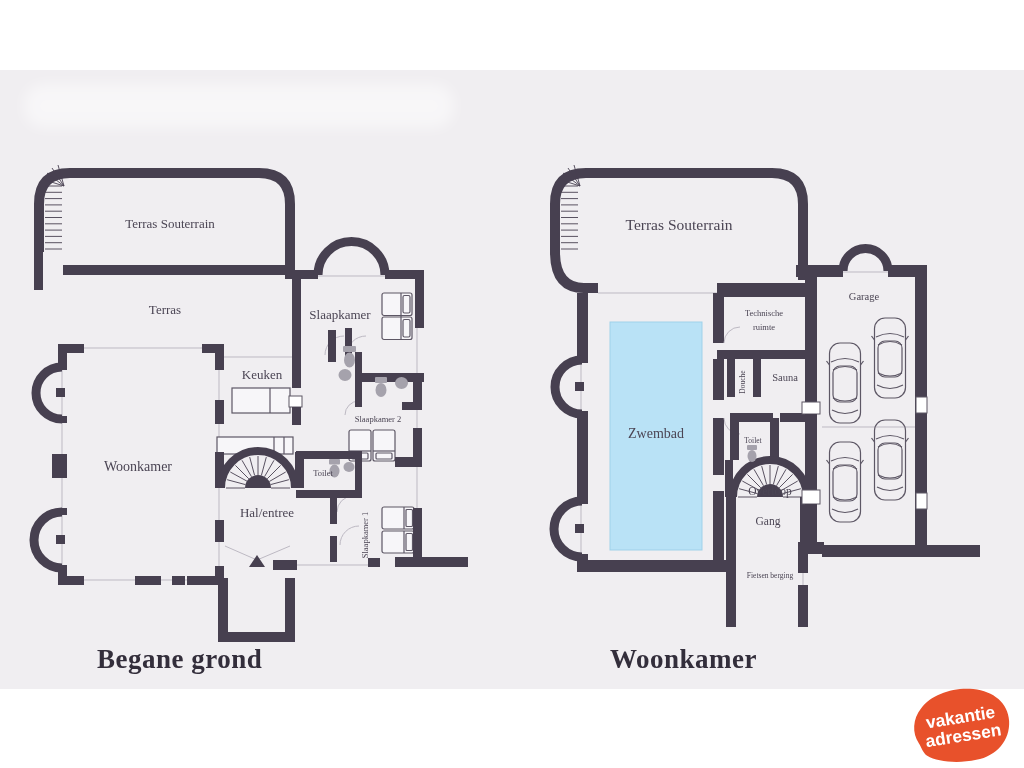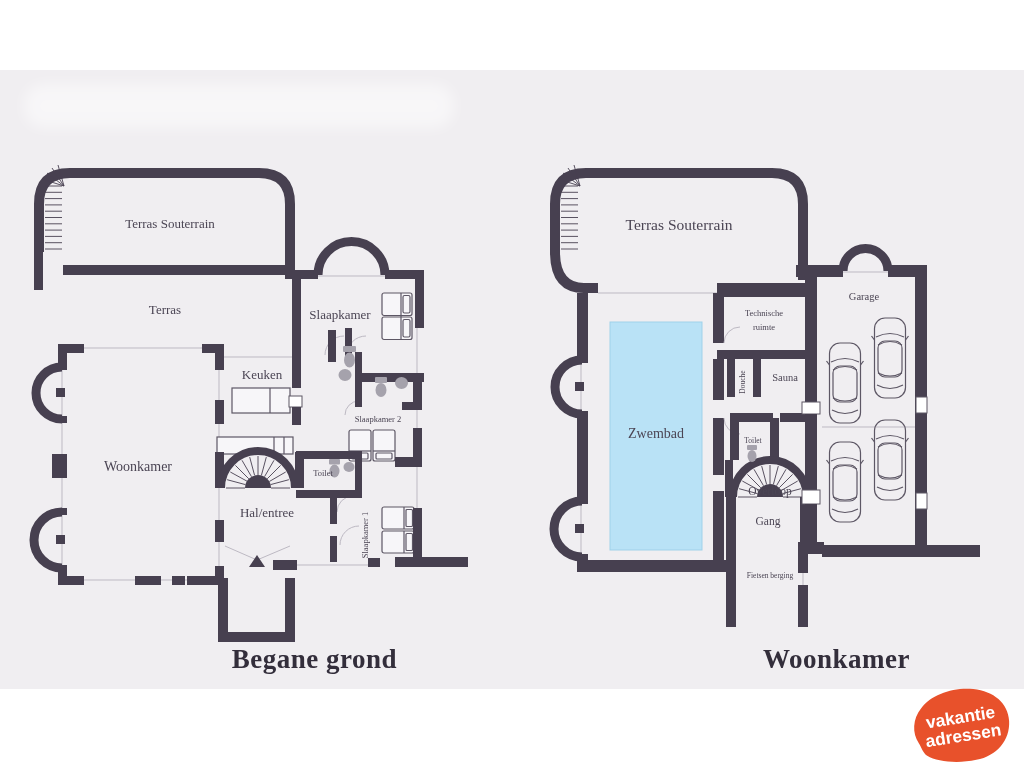--- a/index.html
+++ b/index.html
@@ -5,21 +5,21 @@
   html,body{margin:0;padding:0;}
   body{width:1024px;height:768px;background:#ffffff;position:relative;overflow:hidden;
        font-family:"Liberation Serif","DejaVu Serif",serif;}
   .stage{position:absolute;left:0;top:0;width:1024px;height:768px;}
   .canvas{position:absolute;left:0;top:70px;width:1024px;height:619px;background:#f0eef1;}
   .ghost{position:absolute;left:24px;top:84px;width:430px;height:44px;background:rgba(255,255,255,0.5);
          border-radius:20px;filter:blur(7px);}
   .plan{position:absolute;width:460px;height:500px;}
   #plan-left{left:20px;top:160px;}
   #plan-right{left:540px;top:160px;}
-  .plan-title{position:absolute;width:300px;text-align:right;font-size:27px;font-weight:bold;
+  .plan-title{position:absolute;width:300px;text-align:left;font-size:27px;font-weight:bold;
               color:#332e3b;letter-spacing:0.5px;}
   #title-left{left:97px;top:644px;}
   #title-right{left:610px;top:644px;}
   .logo{position:absolute;left:908px;top:684px;width:108px;height:84px;}
 
   
   svg text{font-family:"Liberation Serif","DejaVu Serif",serif;fill:#4b4554;}
   .t15{font-size:15.5px;} .t14{font-size:14px;} .t13{font-size:13px;} .t12{font-size:11.5px;}
   .t11{font-size:10.5px;} .t8{font-size:8.5px;} .t7{font-size:7.5px;}
   .wall{fill:#474050;}

